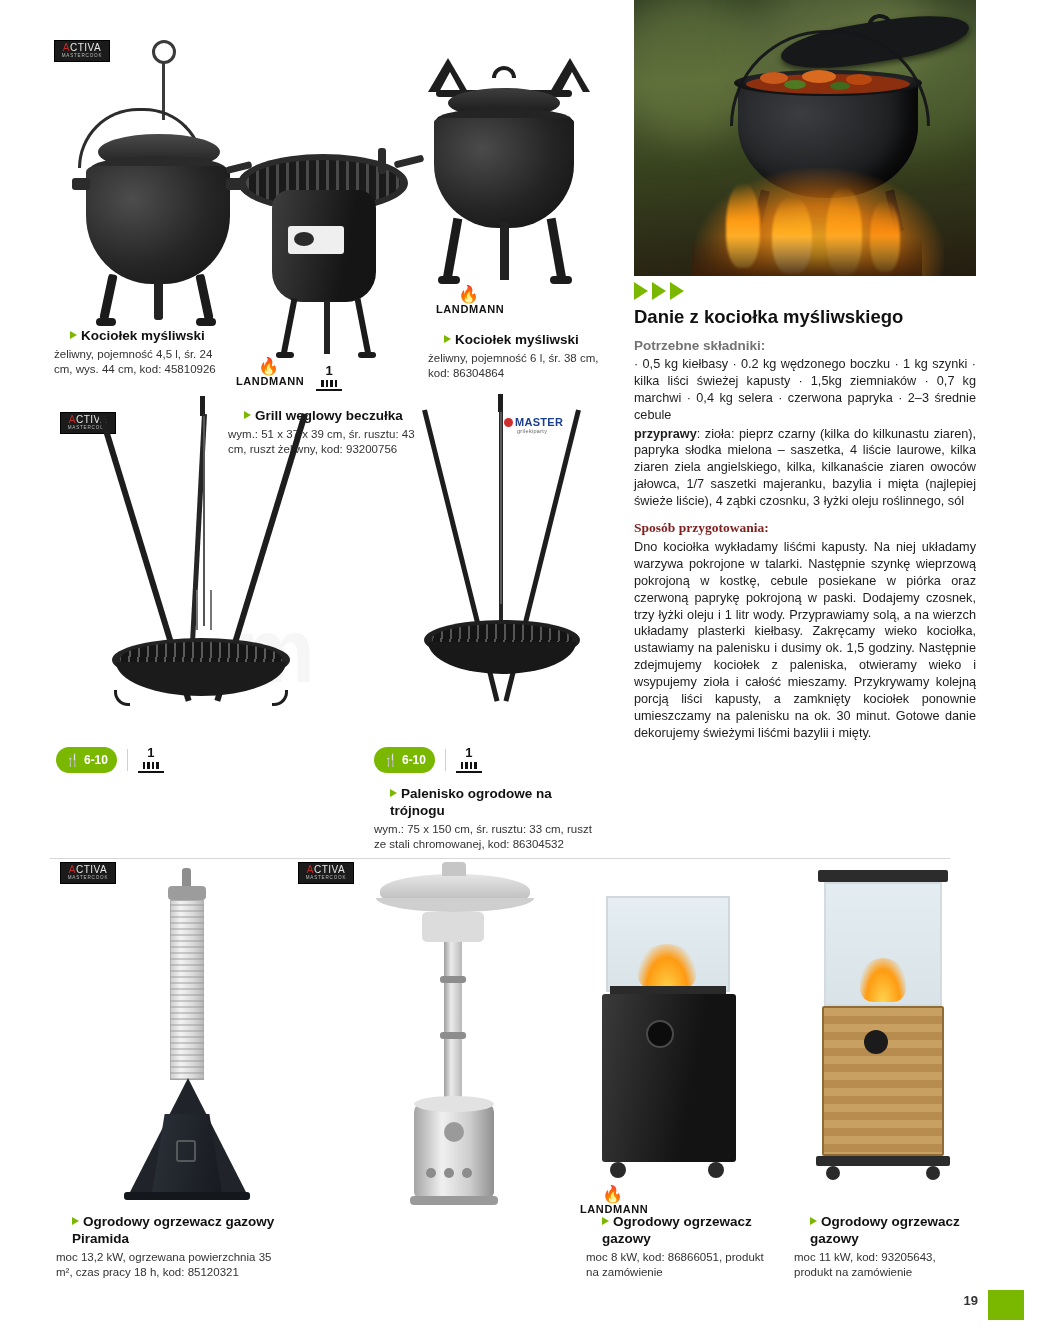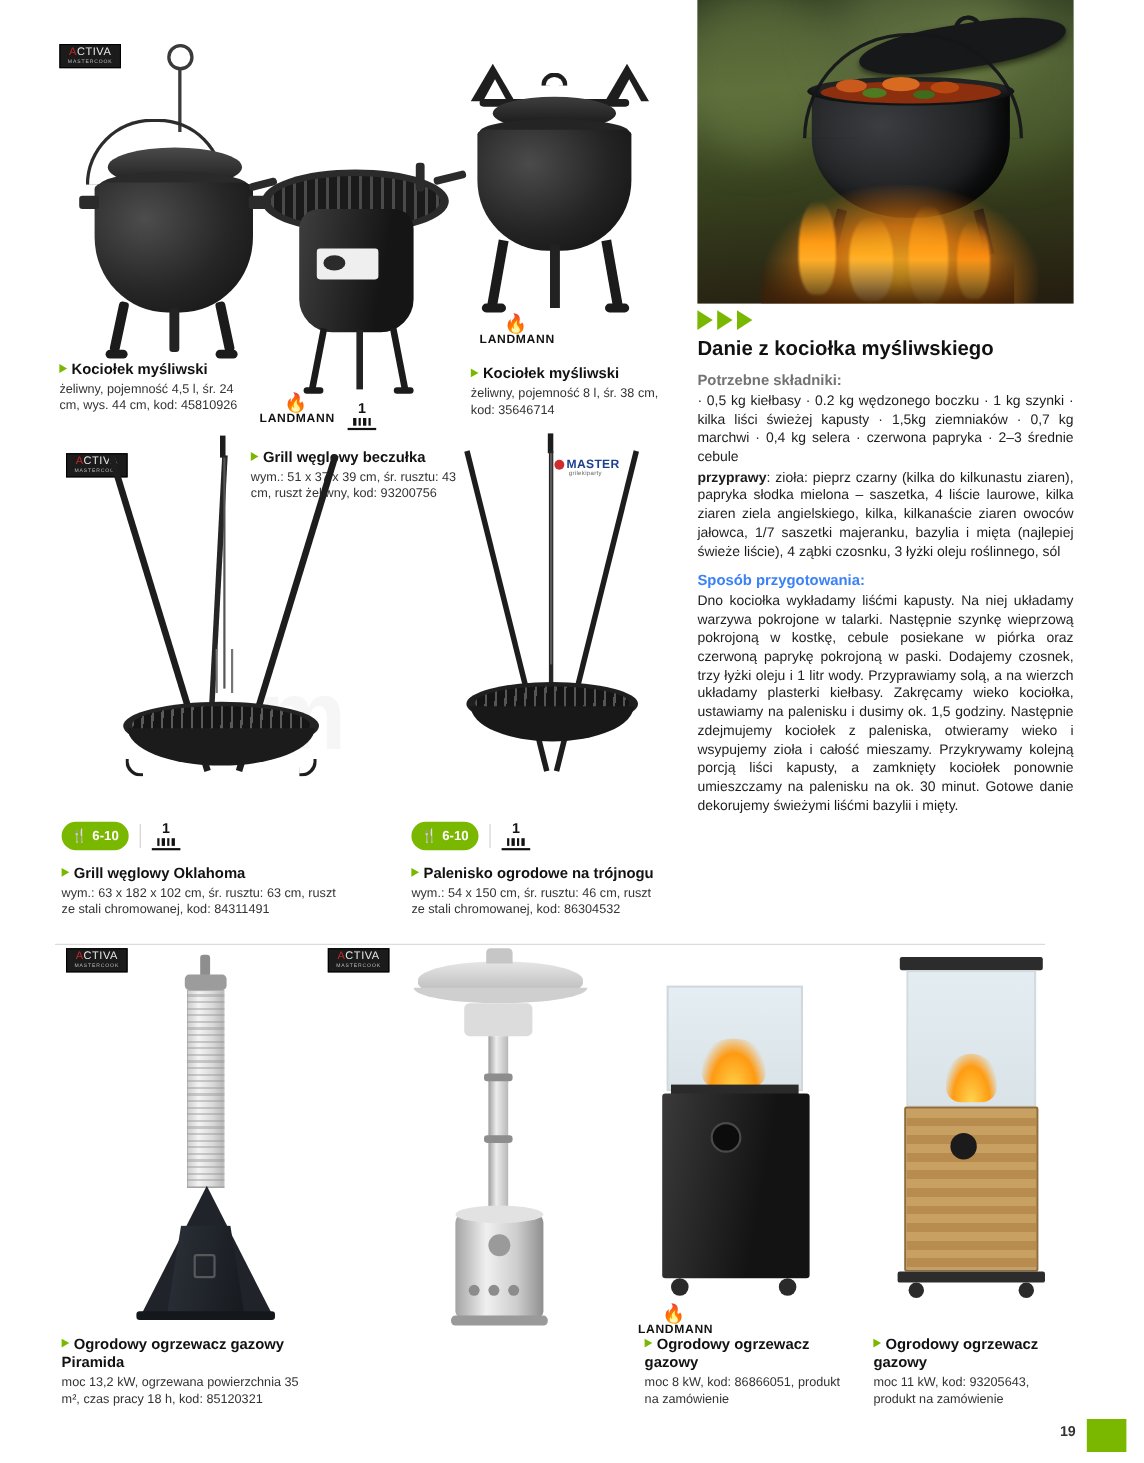--- a/index.html
+++ b/index.html
@@ -9,21 +9,21 @@
     background:#ffffff;
     font-family:"Liberation Sans", sans-serif;
     color:#222;
     position:relative;
     overflow:hidden;
   }
   .page { position:relative; width:1040px; height:1330px; }
 
   
   .caption-title {
-    font-size:13.5px; font-weight:bold; color:#111; line-height:1.25;
+    font-size:13.5px; font-weight:bold; color:#111; line-height:1.25;margin-left:16px;
   }
   .caption-desc {
     font-size:11.5px; color:#333; line-height:1.3; margin-top:2px;
   }
   .arrow {
     display:inline-block; width:0;height:0;
     border-left:7px solid #7ab800;
     border-top:4.5px solid transparent;
     border-bottom:4.5px solid transparent;
     margin-right:4px; vertical-align:1px;
@@ -67,21 +67,21 @@
   
   .recipe { position:absolute; left:634px; top:0; width:342px; }
   .recipe-photo { width:342px; height:276px; position:relative; overflow:hidden; }
   .chev { display:flex; gap:4px; margin:6px 0 6px 0; }
   .chev i {
     width:0;height:0;border-left:14px solid #7ab800;
     border-top:9px solid transparent;border-bottom:9px solid transparent;
   }
   .recipe h2 { font-size:18.5px; margin:2px 0 10px; font-weight:bold; color:#111; }
   .recipe h3 { font-size:13.5px; margin:0 0 3px; font-weight:bold; color:#737373; }
-  .recipe h3.dark { color:#3b82f6; }
+  .recipe h3.dark { color:#7f1d1d;font-family:Liberation Serif, serif; }
   .recipe p { font-size:12.7px; line-height:1.33; margin:0 0 10px; color:#1d1d1d; text-align:justify;}
   .recipe p b { font-weight:bold; }
 
   
   .cell { position:absolute; }
   hr.divider { position:absolute; border:0; border-top:1px solid #d8d8d8; }
 
   
   .pageno { position:absolute; right:62px; bottom:22px; font-size:13px; font-weight:bold; color:#333; }
   .pagemark { position:absolute; right:16px; bottom:10px; width:36px;height:30px;background:#7ab800; }
@@ -252,21 +252,21 @@
 
   <div class="cell" style="left:436px; top:286px;">
     <div class="badge-landmann">
       <div class="flame">🔥</div>
       <div class="nm">LANDMANN</div>
     </div>
   </div>
 
   <div class="cell" style="left:428px; top:332px; width:190px;">
     <div class="caption-title"><span class="arrow"></span><span>Kociołek myśliwski</span></div>
-    <div class="caption-desc">żeliwny, pojemność 8 l, śr. 38 cm, kod: 35646714</div>
+    <div class="caption-desc">żeliwny, pojemność 6 l, śr. 38 cm, kod: 86304864</div>
   </div>
 
   <div class="cell" style="left:60px; top:412px;">
     <div class="badge-activa">
       <div class="t1"><span>A</span>CTIVA</div>
       <div class="t2">MASTERCOOK</div>
     </div>
   </div>
 
   <div class="cell" style="left:56px; top:390px; width:290px; height:350px;">
@@ -300,24 +300,20 @@
             <i></i>
             <i></i>
             <i></i>
             <i></i>
           </div>
         <div class="base"></div>
       </div>
     </div>
   </div>
 
-  <div class="cell" style="left:56px; top:786px; width:250px;">
-    <div class="caption-title"><span class="arrow"></span><span>Grill węglowy Oklahoma</span></div>
-    <div class="caption-desc">wym.: 63 x 182 x 102 cm, śr. rusztu: 63 cm, ruszt ze stali chromowanej, kod: 84311491</div>
-  </div>
 
   <div class="cell" style="left:504px; top:416px;">
     <div class="badge-master">
       <div class="mrow">
           <span class="dot"></span>
           <span class="mtxt">MASTER</span>
         </div>
       <div class="sub">grilekiparty</div>
     </div>
   </div>
@@ -350,21 +346,21 @@
             <i></i>
             <i></i>
           </div>
         <div class="base"></div>
       </div>
     </div>
   </div>
 
   <div class="cell" style="left:374px; top:786px; width:230px;">
     <div class="caption-title"><span class="arrow"></span><span>Palenisko ogrodowe na trójnogu</span></div>
-    <div class="caption-desc">wym.: 54 x 150 cm, śr. rusztu: 46 cm, ruszt ze stali chromowanej, kod: 86304532</div>
+    <div class="caption-desc">wym.: 75 x 150 cm, śr. rusztu: 33 cm, ruszt ze stali chromowanej, kod: 86304532</div>
   </div>
 
   <hr class="divider" style="left:50px; top:850px; width:900px;">
 
   <div class="cell" style="left:60px; top:862px;">
     <div class="badge-activa">
       <div class="t1"><span>A</span>CTIVA</div>
       <div class="t2">MASTERCOOK</div>
     </div>
   </div>

